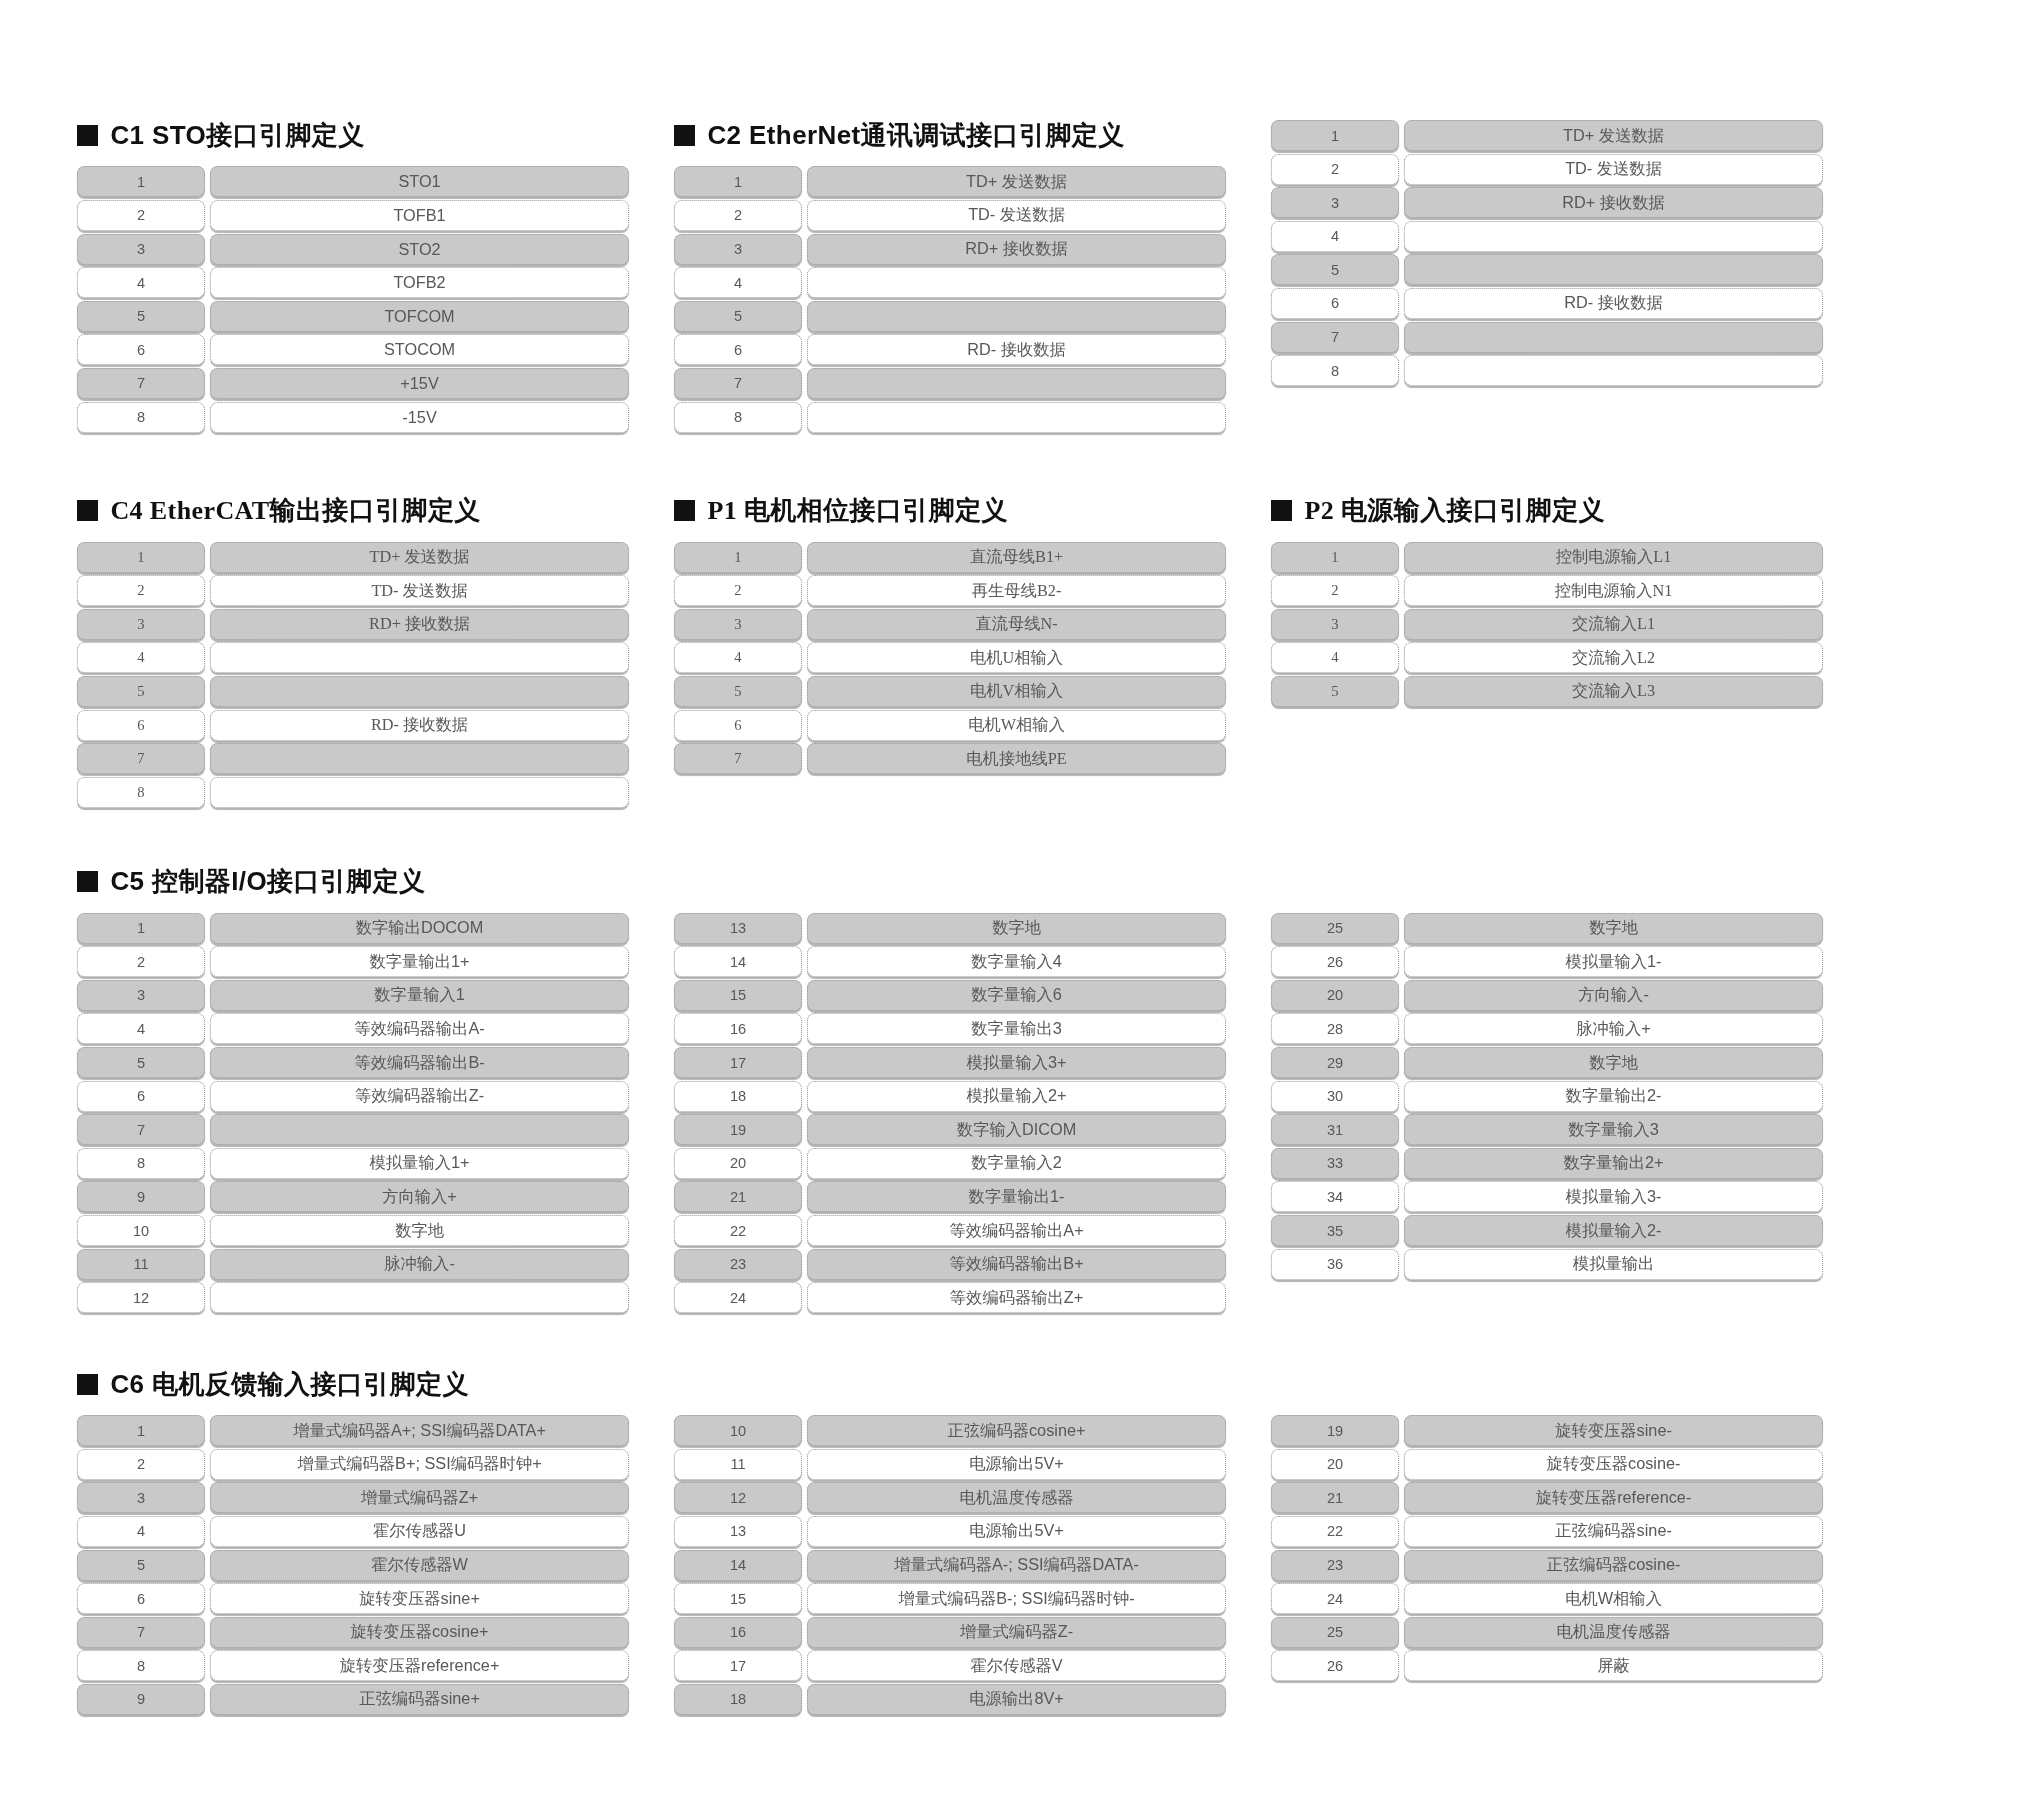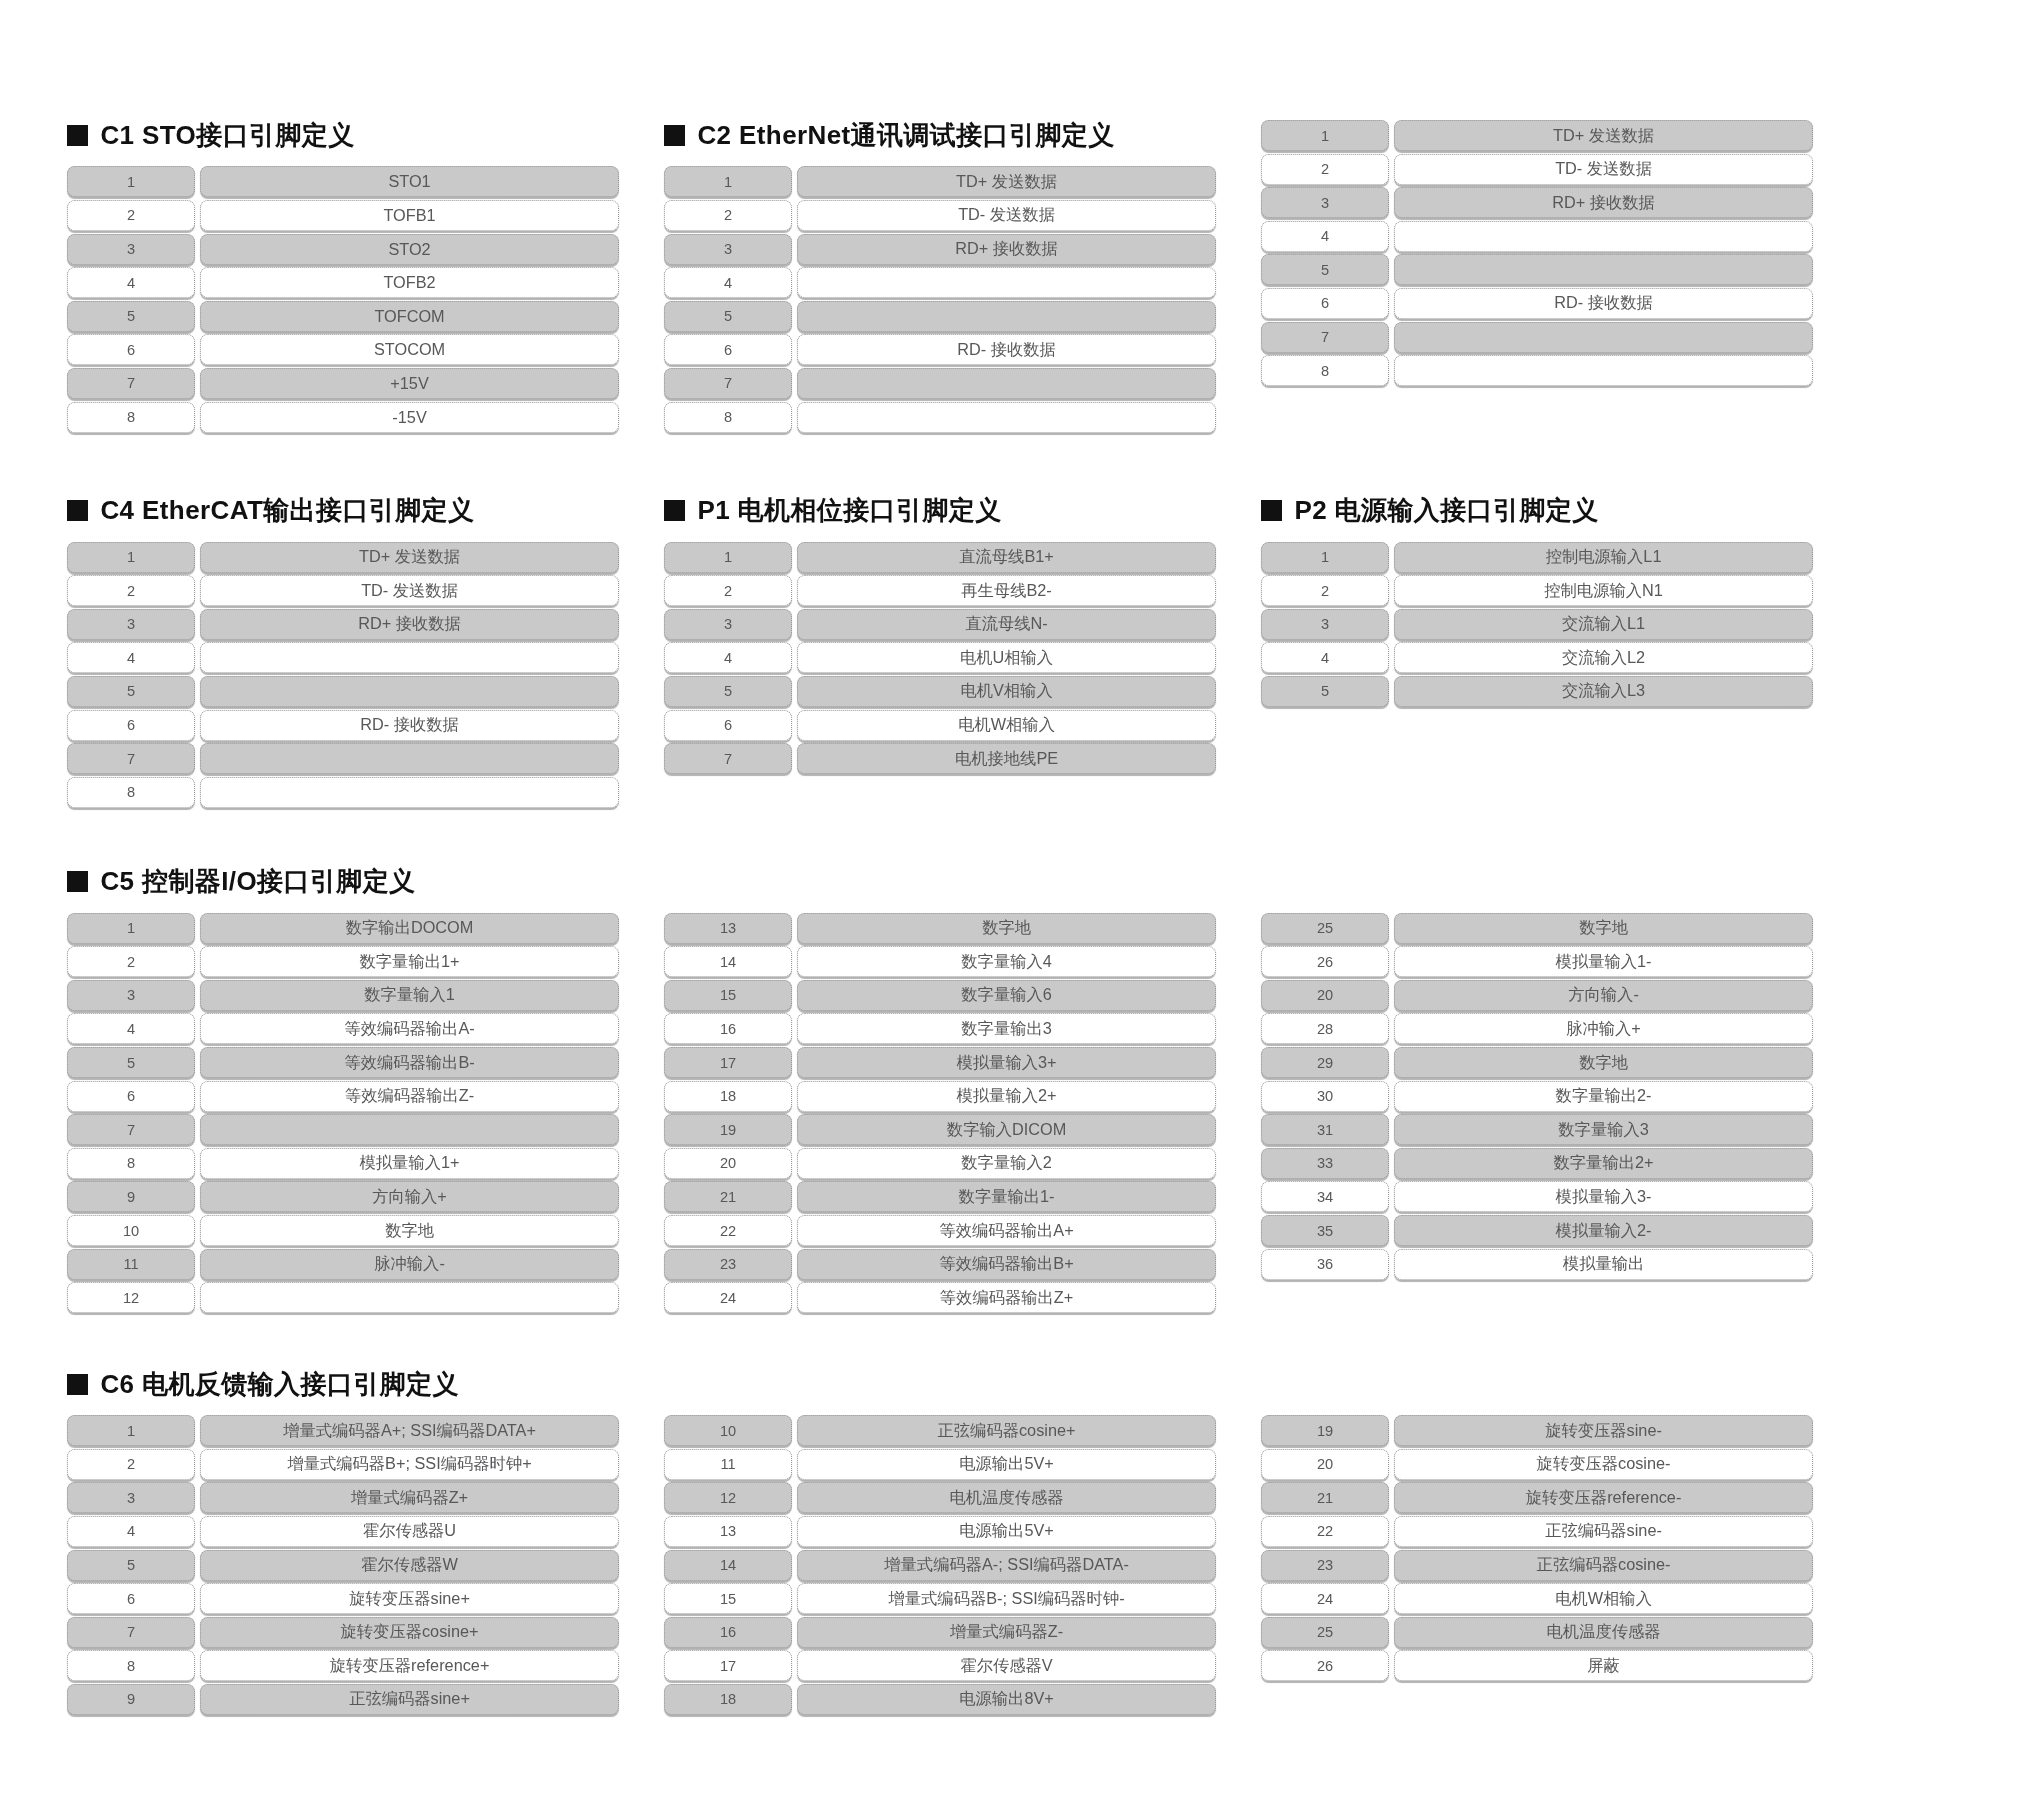--- a/index.html
+++ b/index.html
@@ -1,24 +1,24 @@
 <!DOCTYPE html>
 <html style="--page-bg: #ffffff; --row-gray: #c9c9c9; --cell-border: #979797; --cell-text: #58585b; --title-color: #111111;font-size:13.7px"><head>
 <meta charset="utf-8">
 <style>
   html,body{margin:0;padding:0;background:#ffffff;}
   body{font-family:"Liberation Sans","DejaVu Sans",sans-serif;}
   .page{position:relative;width:2031px;height:1813px;background:var(--page-bg,#fff);overflow:hidden;}
-  .content{padding-left:67px;padding-right:26px;}
+  .content{padding-left:67px;padding-right:26px;margin-left:10px;}
   .grid{display:grid;grid-template-columns:repeat(3,552px);column-gap:45px;align-items:start;}
   .sec-title{display:flex;align-items:center;gap:12px;height:31px;margin:0 0 15.4px 0;
              font-size:26px;font-weight:bold;color:var(--title-color,#111);letter-spacing:0.4px;}
   .sq{width:21.4px;height:21.4px;background:var(--title-color,#111);flex:none;}
   .s1{margin-top:120px;}
-  .s2{margin-top:60px;}
+  .s2{margin-top:60px;font-family:Liberation Serif, serif;}
   .s3{margin-top:56px;}
   .s4{margin-top:53px;}
   .row{display:flex;gap:5.1px;height:31px;margin-bottom:2.6px;}
   .cell{box-sizing:border-box;border:0.9px dotted var(--cell-border,#979797);border-radius:7.7px;
         display:flex;align-items:center;justify-content:center;
         color:var(--cell-text,#58585b);box-shadow:0 1.7px 0.9px rgba(0,0,0,0.30);
         overflow:hidden;white-space:nowrap;}
   .num{width:128px;flex:none;font-size:14.6px;}
   .def{flex:1;font-size:16.3px;}
   .shade .cell{background:var(--row-gray,#c9c9c9);}

